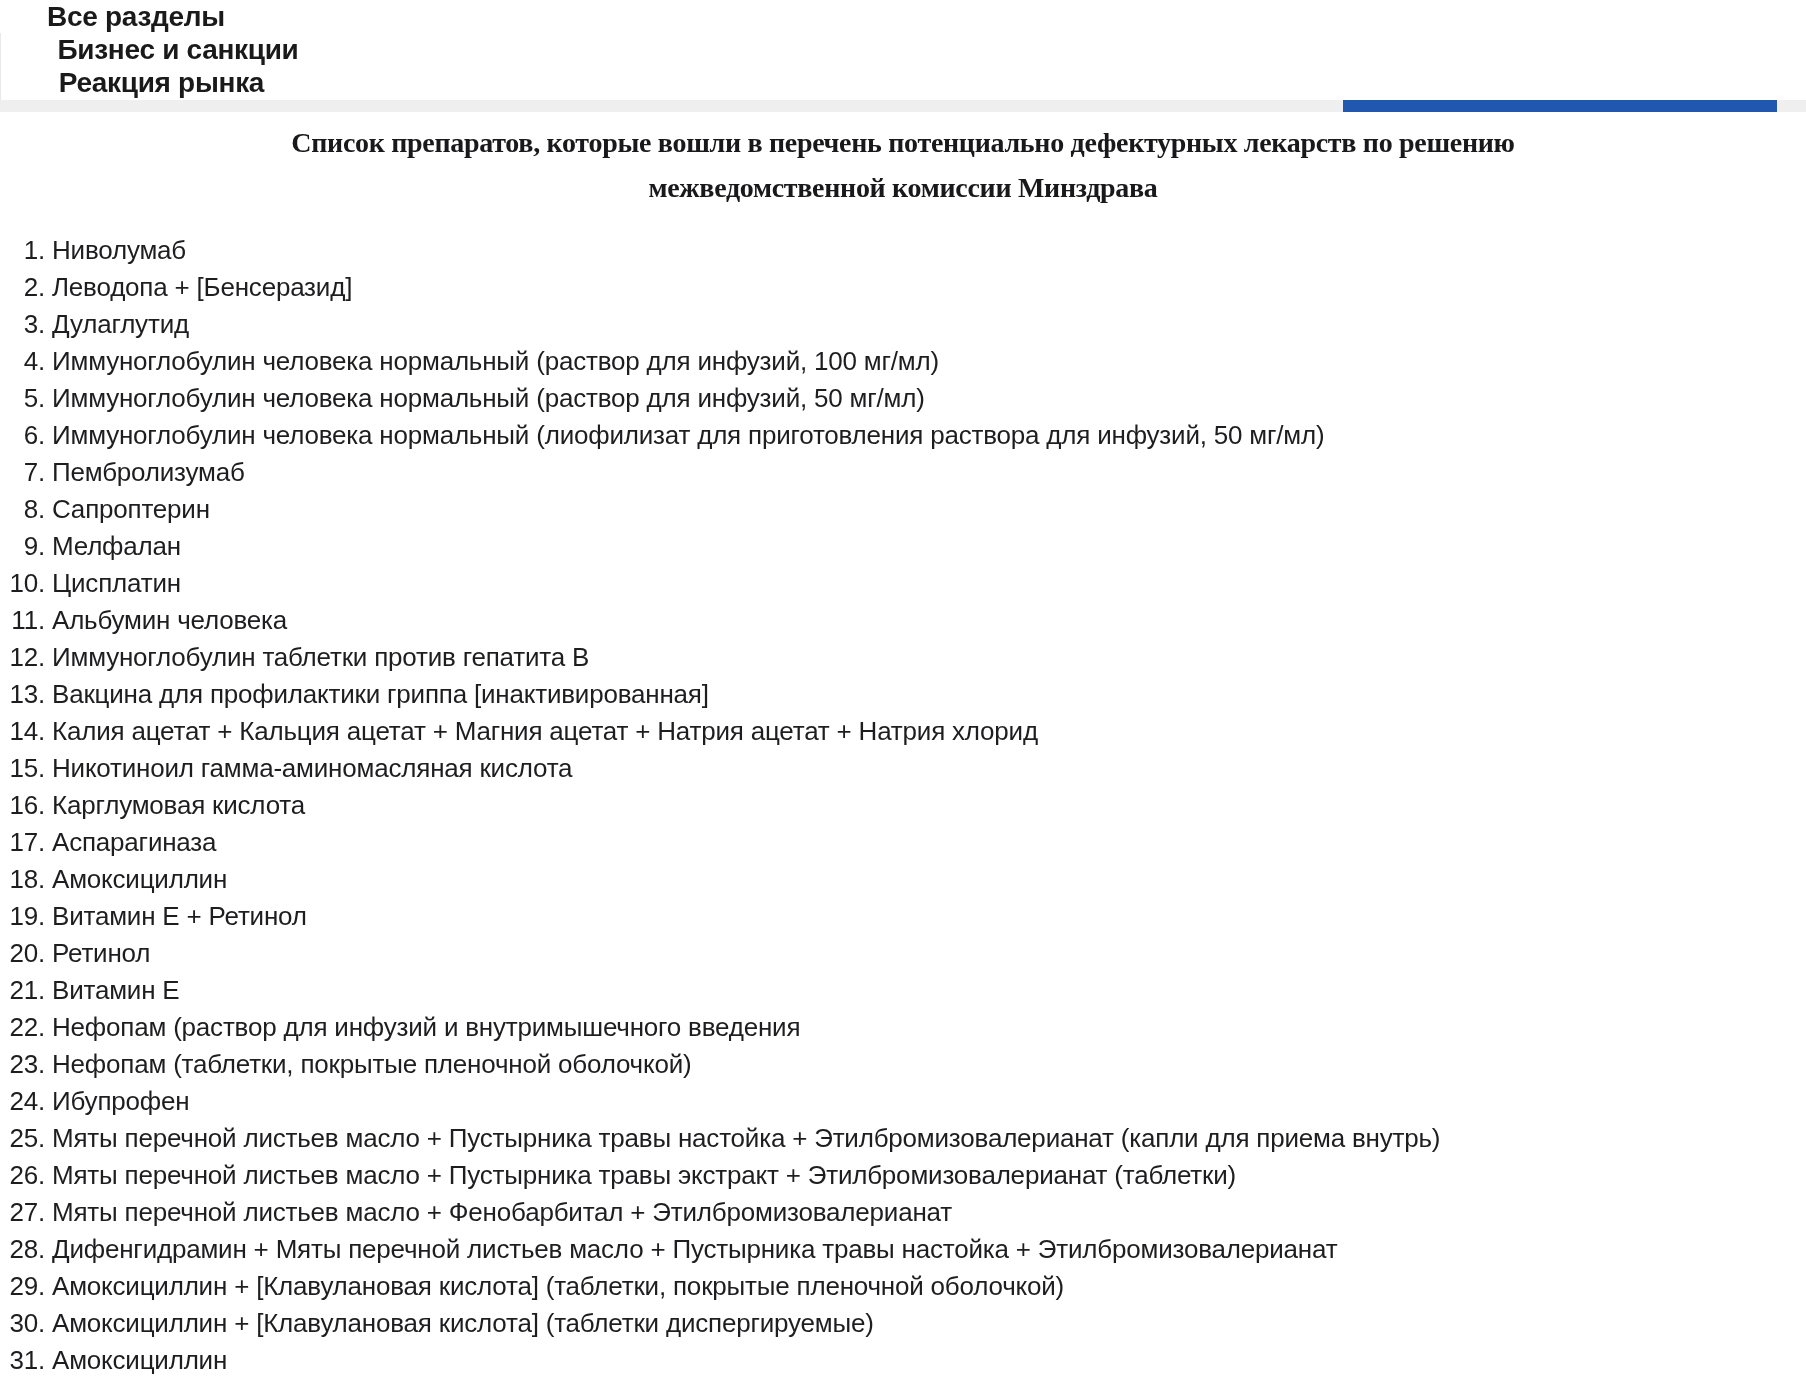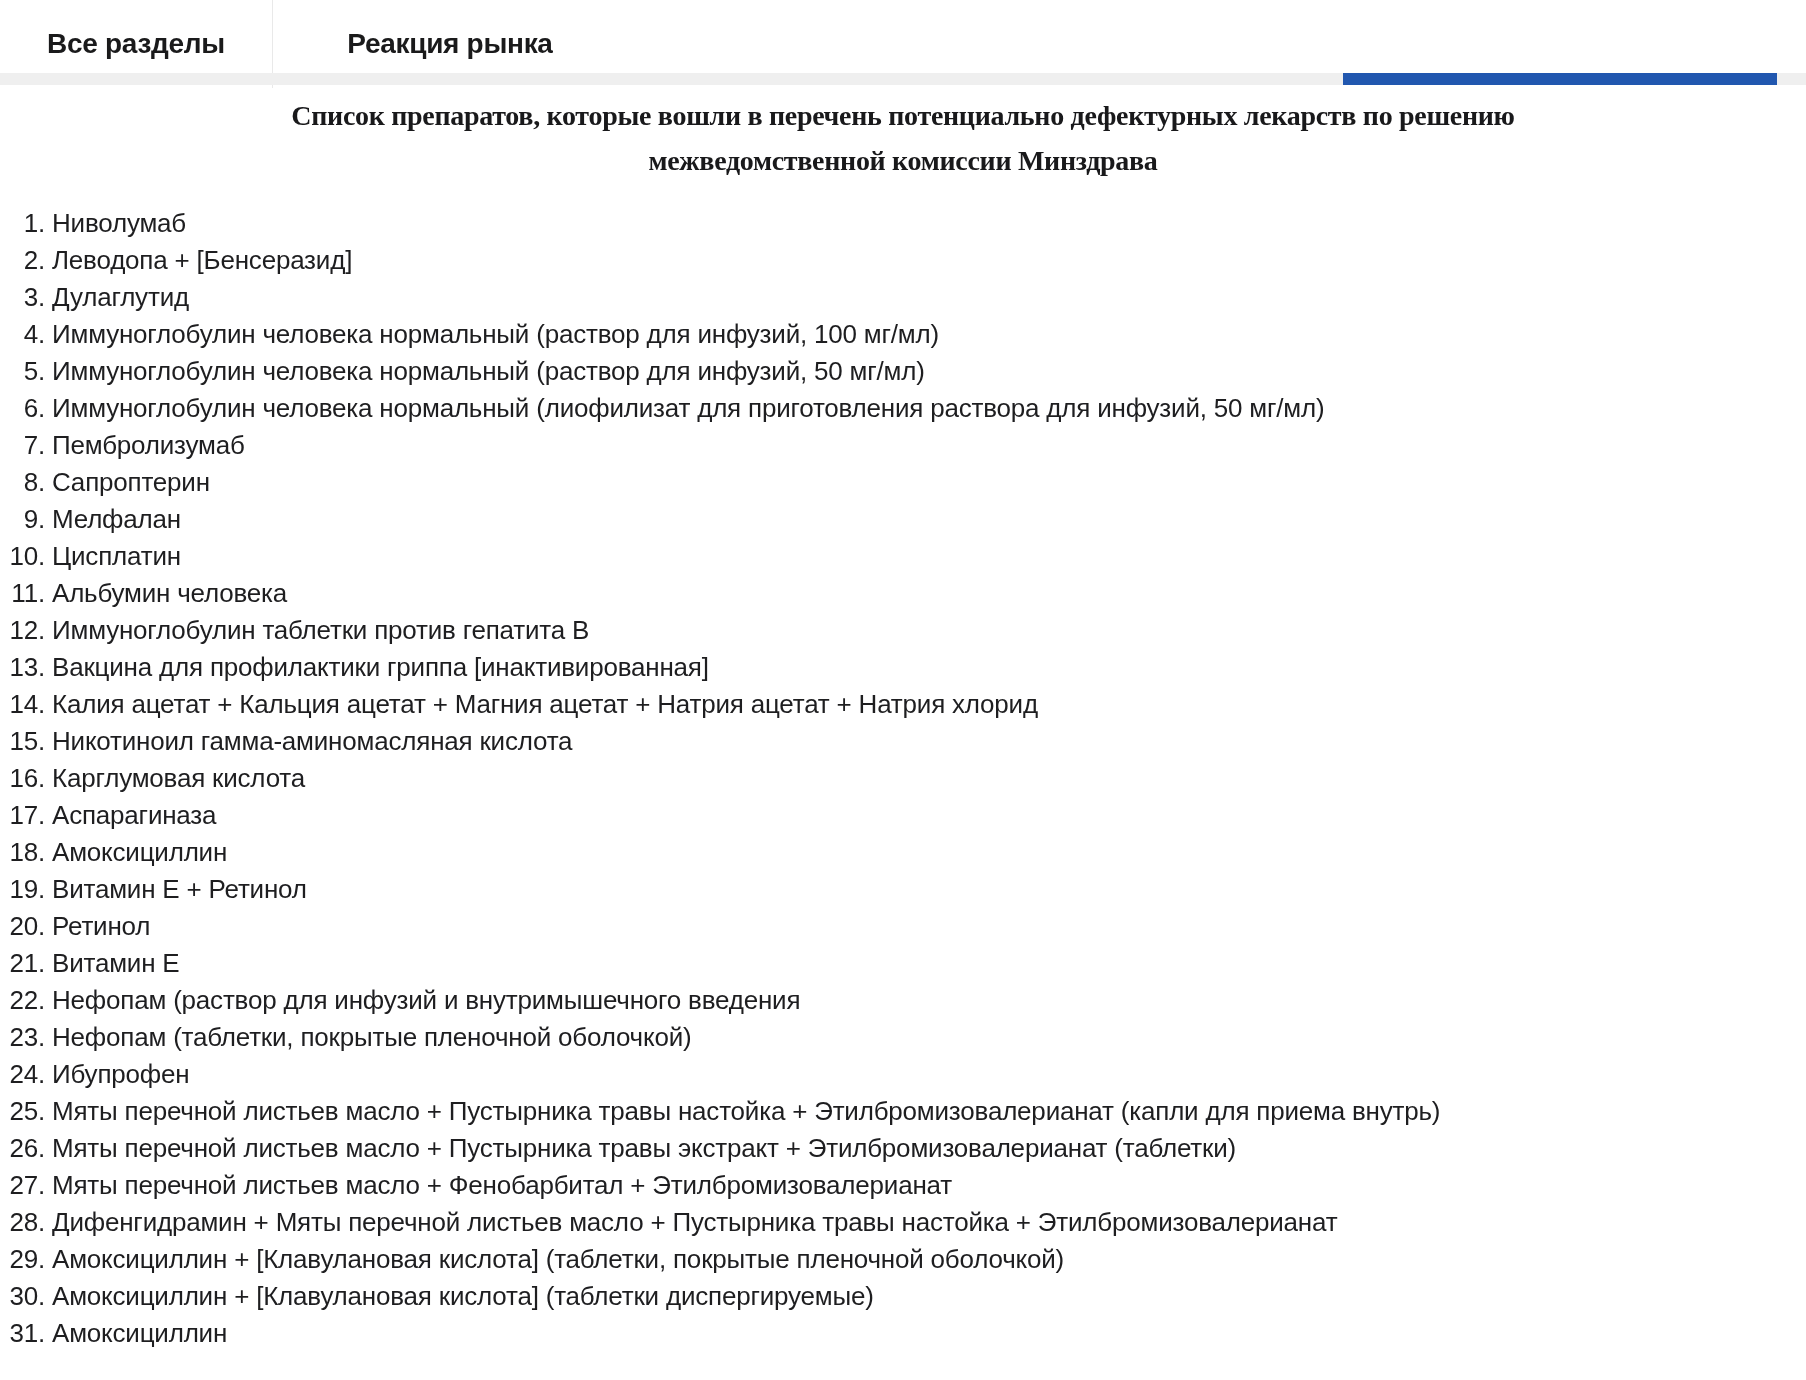--- a/index.html
+++ b/index.html
@@ -6,22 +6,23 @@
   html, body {
     width: 1806px; height: 1380px;
     overflow: hidden;
     background: #ffffff;
     font-family: "Liberation Sans", sans-serif;
     color: #1a1a1b;
   }
   
   .tabbar {
     display: flex;
-    height: 73px;
+    height: 100px;
     background: #ffffff;
+    flex-direction: column;
   }
   .tab {
     height: 88px;
     display: flex;
     align-items: center;
     justify-content: center;
     font-weight: 700;
     font-size: 28px;
     letter-spacing: -0.3px;
     color: #1a1a1b;
@@ -81,20 +82,23 @@
 </style>
 </head>
 <body>
 
 <div class="page">
   <nav class="tabbar" id="tabbar">
       <div class="tab">
         <span>Все разделы</span>
       </div>
       <div class="tab">
+        <span>Бизнес и санкции</span>
+      </div>
+      <div class="tab">
         <span>Реакция рынка</span>
       </div>
     </nav>
   <div class="strip">
     <div class="strip-accent"></div>
   </div>
   <h1 class="title">Список препаратов, которые вошли в перечень потенциально дефектурных лекарств по решению межведомственной комиссии Минздрава</h1>
   <ol class="drug-list" id="drug-list">
       <li>Ниволумаб</li>
       <li>Леводопа + [Бенсеразид]</li>

